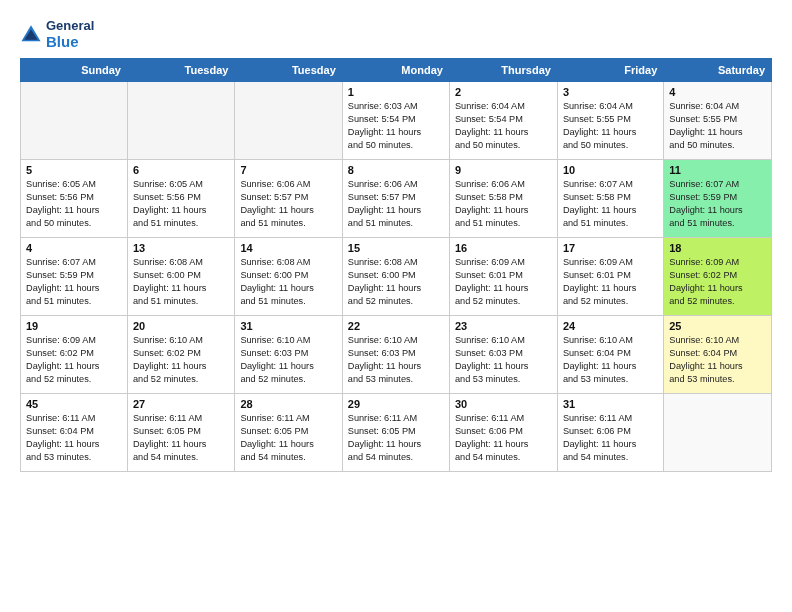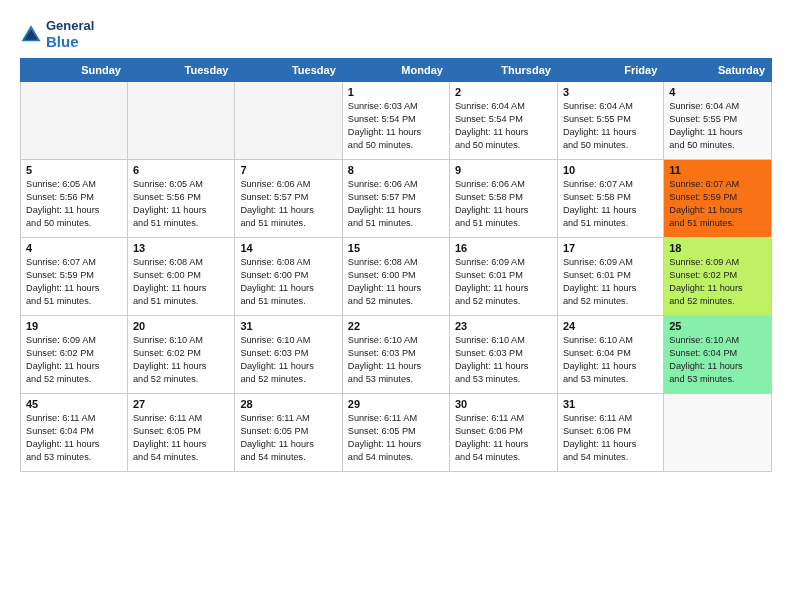--- a/index.html
+++ b/index.html
@@ -188,21 +188,21 @@
 Daylight: 11 hours
 and 51 minutes.</div>
           </td>
           <td>
             <div class="day-num">10</div>
             <div class="day-info" style="white-space: pre-line;">Sunrise: 6:07 AM
 Sunset: 5:58 PM
 Daylight: 11 hours
 and 51 minutes.</div>
           </td>
-          <td style="background: #f97316;">
+          <td style="background: #86efac;">
             <div class="day-num">11</div>
             <div class="day-info" style="white-space: pre-line;">Sunrise: 6:07 AM
 Sunset: 5:59 PM
 Daylight: 11 hours
 and 51 minutes.</div>
           </td>
         </tr>
         <tr class="cal-row">
           <td>
             <div class="day-num">4</div>
@@ -290,21 +290,21 @@
 Daylight: 11 hours
 and 53 minutes.</div>
           </td>
           <td>
             <div class="day-num">24</div>
             <div class="day-info" style="white-space: pre-line;">Sunrise: 6:10 AM
 Sunset: 6:04 PM
 Daylight: 11 hours
 and 53 minutes.</div>
           </td>
-          <td style="background: #86efac;">
+          <td style="background: #fef9c3;">
             <div class="day-num">25</div>
             <div class="day-info" style="white-space: pre-line;">Sunrise: 6:10 AM
 Sunset: 6:04 PM
 Daylight: 11 hours
 and 53 minutes.</div>
           </td>
         </tr>
         <tr class="cal-row">
           <td>
             <div class="day-num">45</div>

